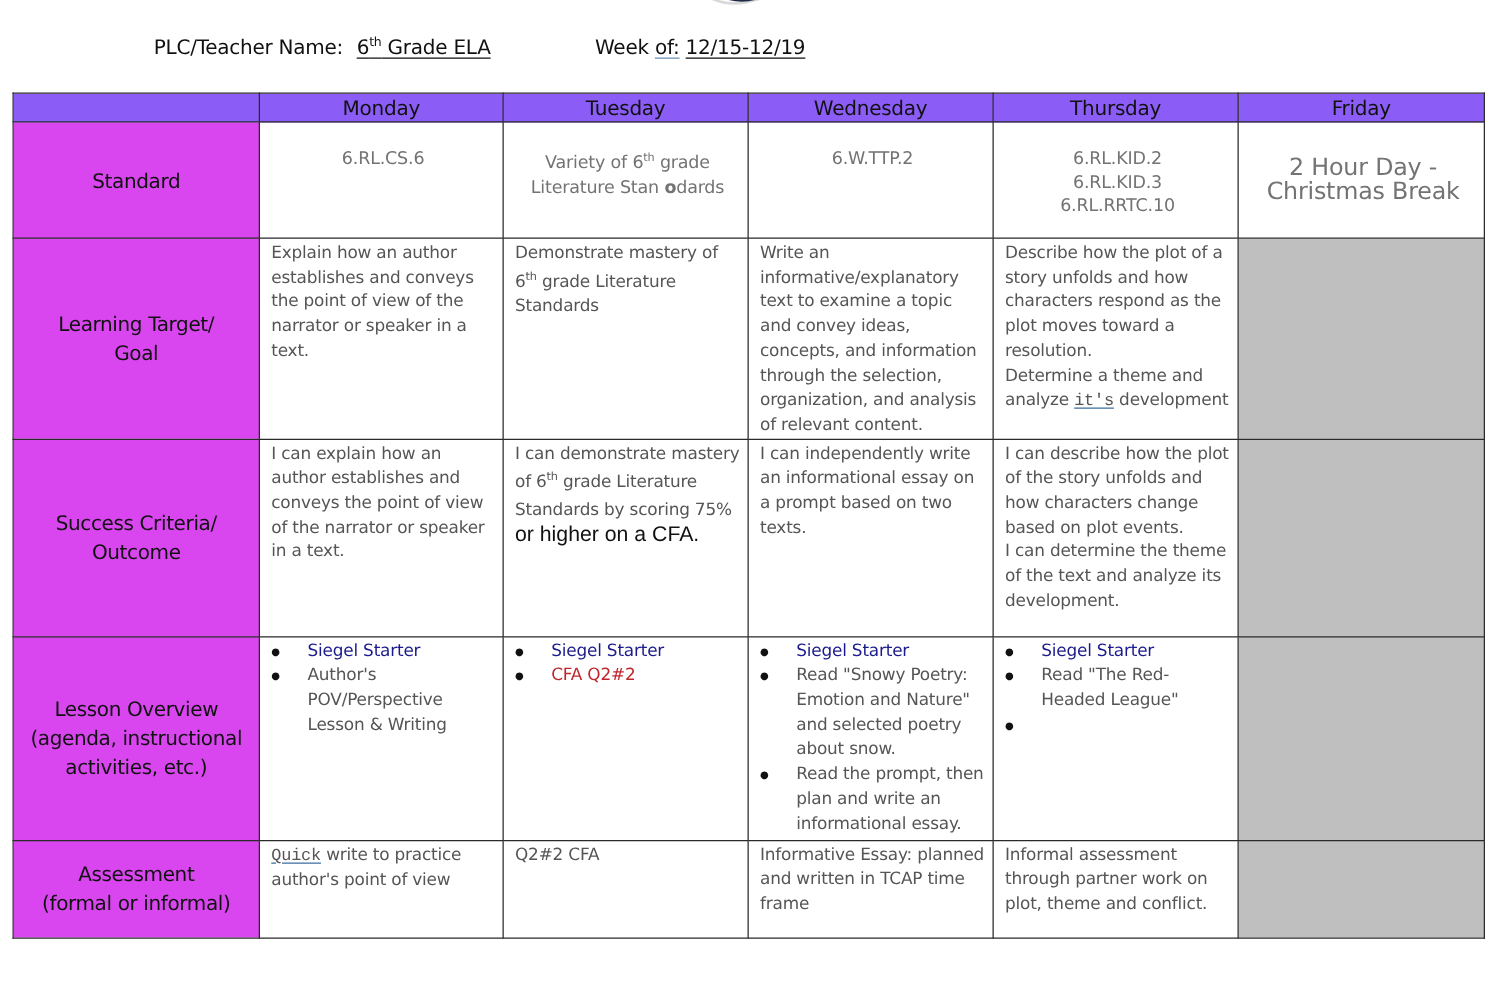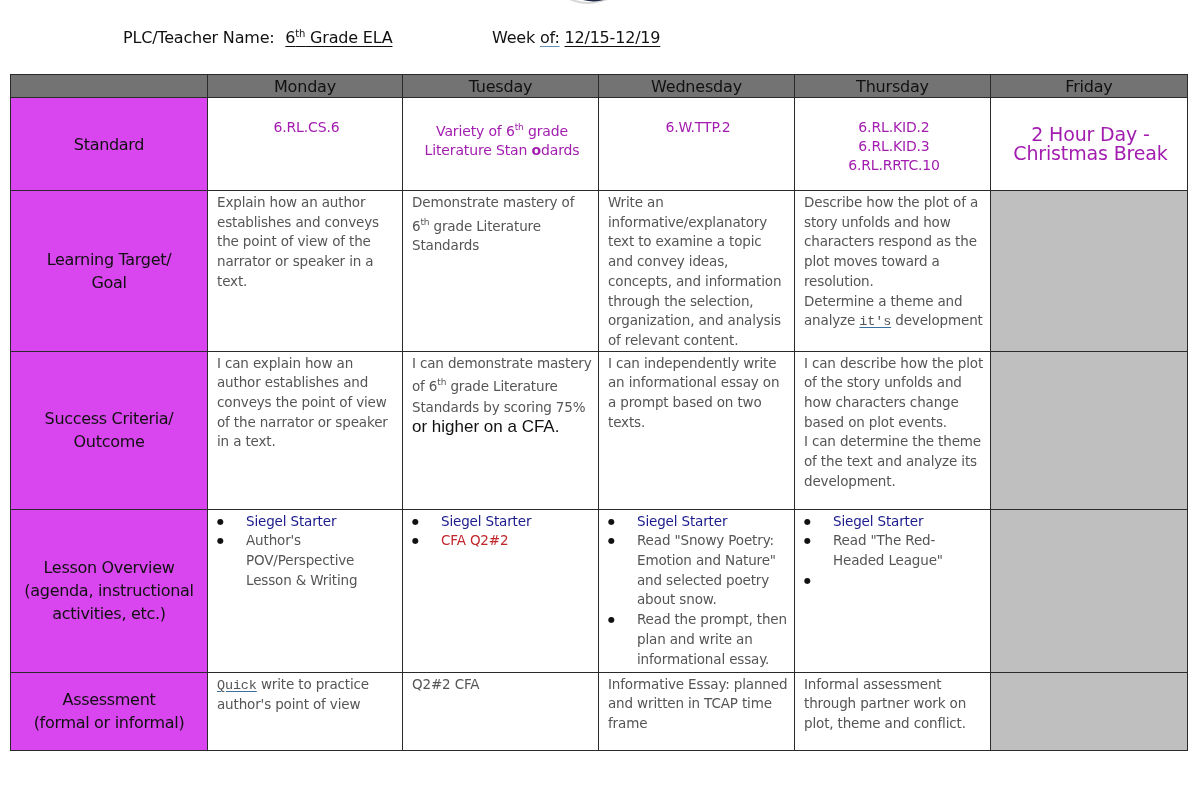--- a/index.html
+++ b/index.html
@@ -11,28 +11,28 @@
   .header-line { position: absolute; top: 28px; left: 0; width: 1096px; height: 24px;
                  font-size: 16px; letter-spacing: -0.2px; }
   .hdr { position: absolute; top: 0; white-space: nowrap; }
   .hdr .val { text-decoration: underline; text-underline-offset: 3px; }
   .hdr sup { font-size: 10px; }
   .hdr .of { text-decoration: underline; text-decoration-color: #6a8fb5; text-underline-offset: 3px; }
 
   table.plan { position: absolute; left: 10px; top: 74px; border-collapse: collapse;
                table-layout: fixed; width: 1177px; }
   table.plan td, table.plan th { border: 1.5px solid #2a2a2a; padding: 0; vertical-align: top; }
-  table.plan th { background: #737373; font-weight: normal; font-size: 16px;
+  table.plan th { background: #8b5cf6; font-weight: normal; font-size: 16px;
                   text-align: center; vertical-align: middle; height: 22px; letter-spacing: -0.2px; }
   .rowlabel { background: #d946ef; text-align: center; vertical-align: middle !important;
               font-size: 16px; line-height: 23px; letter-spacing: -0.3px; }
   .cell { font-size: 13.5px; line-height: 19.7px; color: #555; padding: 2px 6px 0 9px !important;
           letter-spacing: -0.15px; }
   .cell.center { text-align: center; color: #333; }
-  .cell.std { text-align: center; color: #a21caf; font-size: 14px; line-height: 19px; padding-top: 20px !important; }
+  .cell.std { text-align: center; color: #737373; font-size: 14px; line-height: 19px; padding-top: 20px !important; }
   .cell.std.mid { vertical-align: middle; padding-top: 0 !important; font-size: 19px; }
   .cell.gray { background: #bfbfbf; }
   .cell sup { font-size: 9px; }
   .bigtext { font-family: "Liberation Sans", sans-serif; font-size: 17px; color: #111; letter-spacing: 0; }
   .ul-blue { text-decoration: underline; text-decoration-color: #3b6f9e; text-underline-offset: 2px; font-family: Liberation Mono, monospace; }
 
   ul.bl { list-style: none; margin: 0; padding: 0; }
   ul.bl li { position: relative; padding-left: 29px; }
   ul.bl li::before { content: "●"; position: absolute; left: 0; top: 0; font-size: 8px; color: #111; }
   .blue { color: #1a1a8c; }
@@ -47,21 +47,21 @@
   <path d="M8 6 Q30 20 48 16 Q66 12 88 4" stroke="#d8d8d8" stroke-width="2" fill="none"></path>
   <path d="M20 4 Q40 18 60 10 Q68 6 76 2" stroke="#1f2a44" stroke-width="5" fill="none"></path>
   <path d="M28 2 Q44 12 60 6" stroke="#ffffff" stroke-width="1.5" fill="none"></path>
 </svg>
 
 <div class="header-line">
   <div class="hdr" style="left:123px;">
     <span>PLC/Teacher Name:</span>
     <span class="val" style="margin-left:6px;"><span>6</span><sup>th</sup><span> Grade ELA</span></span>
   </div>
-  <div class="hdr" style="left:476px;margin-left:16px;">
+  <div class="hdr" style="left:476px;">
     <span>Week </span><span class="of">of:</span>
     <span class="val">12/15-12/19</span>
   </div>
 </div>
 
 <table class="plan">
   <colgroup>
     <col style="width:197px">
       <col style="width:195px">
       <col style="width:196px">

